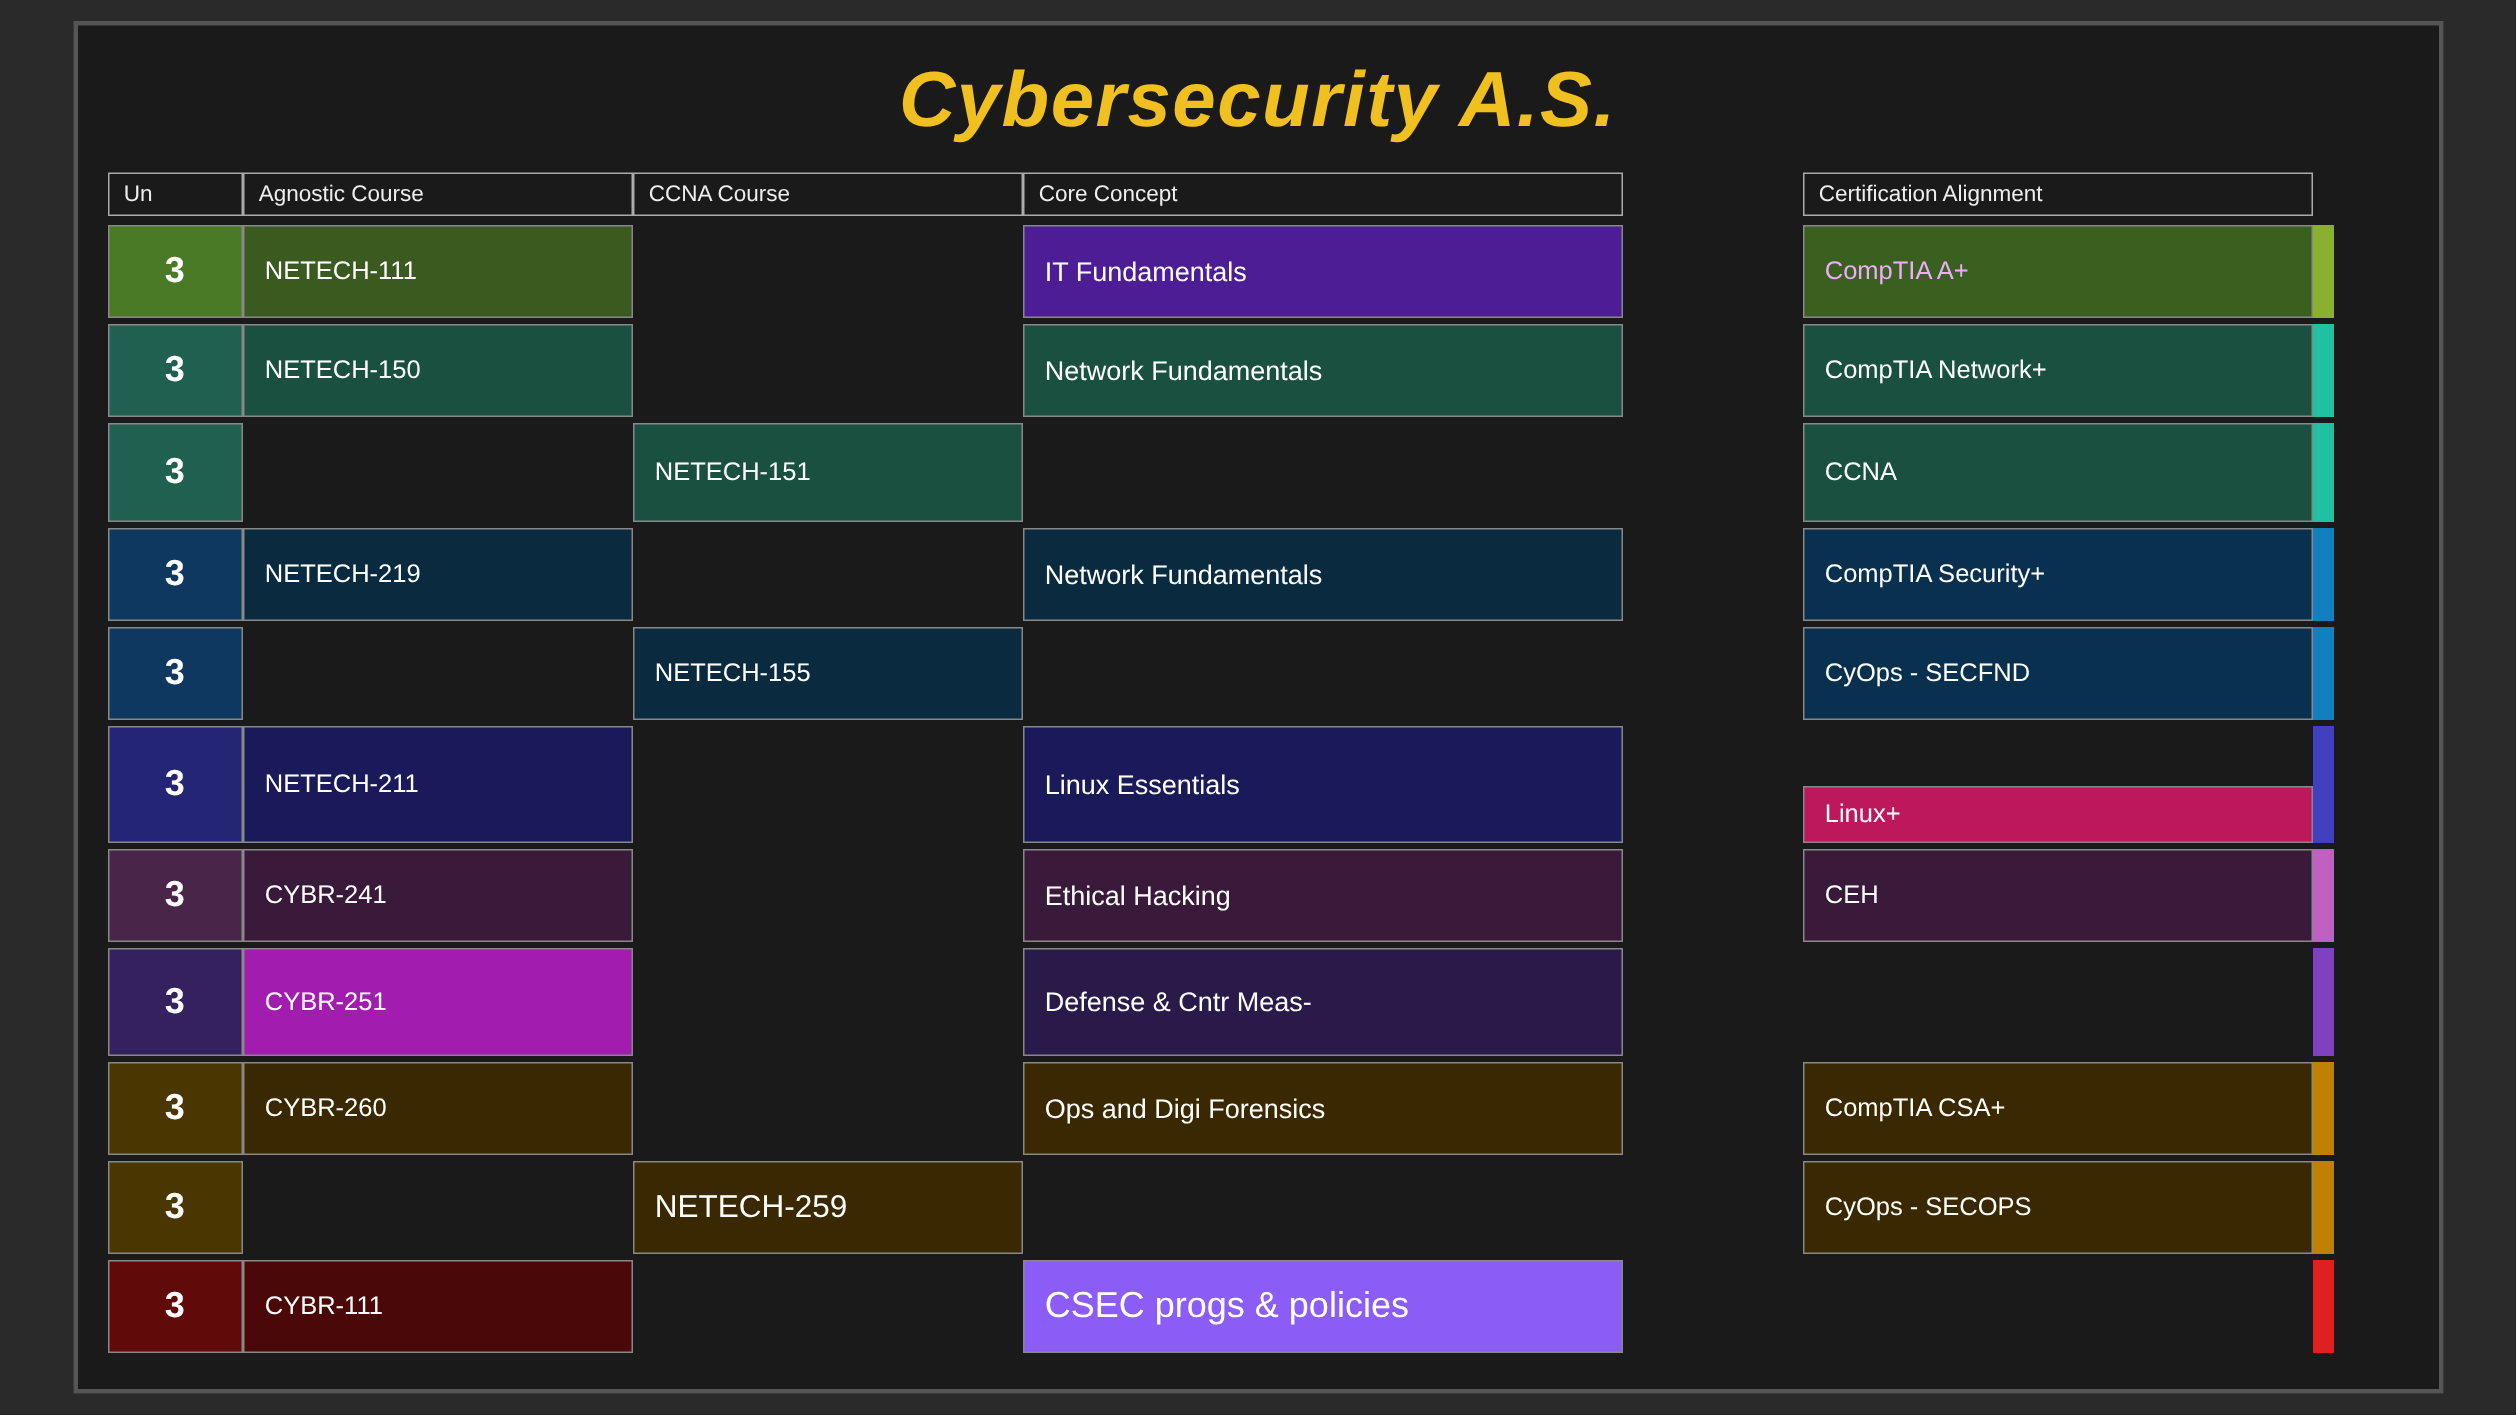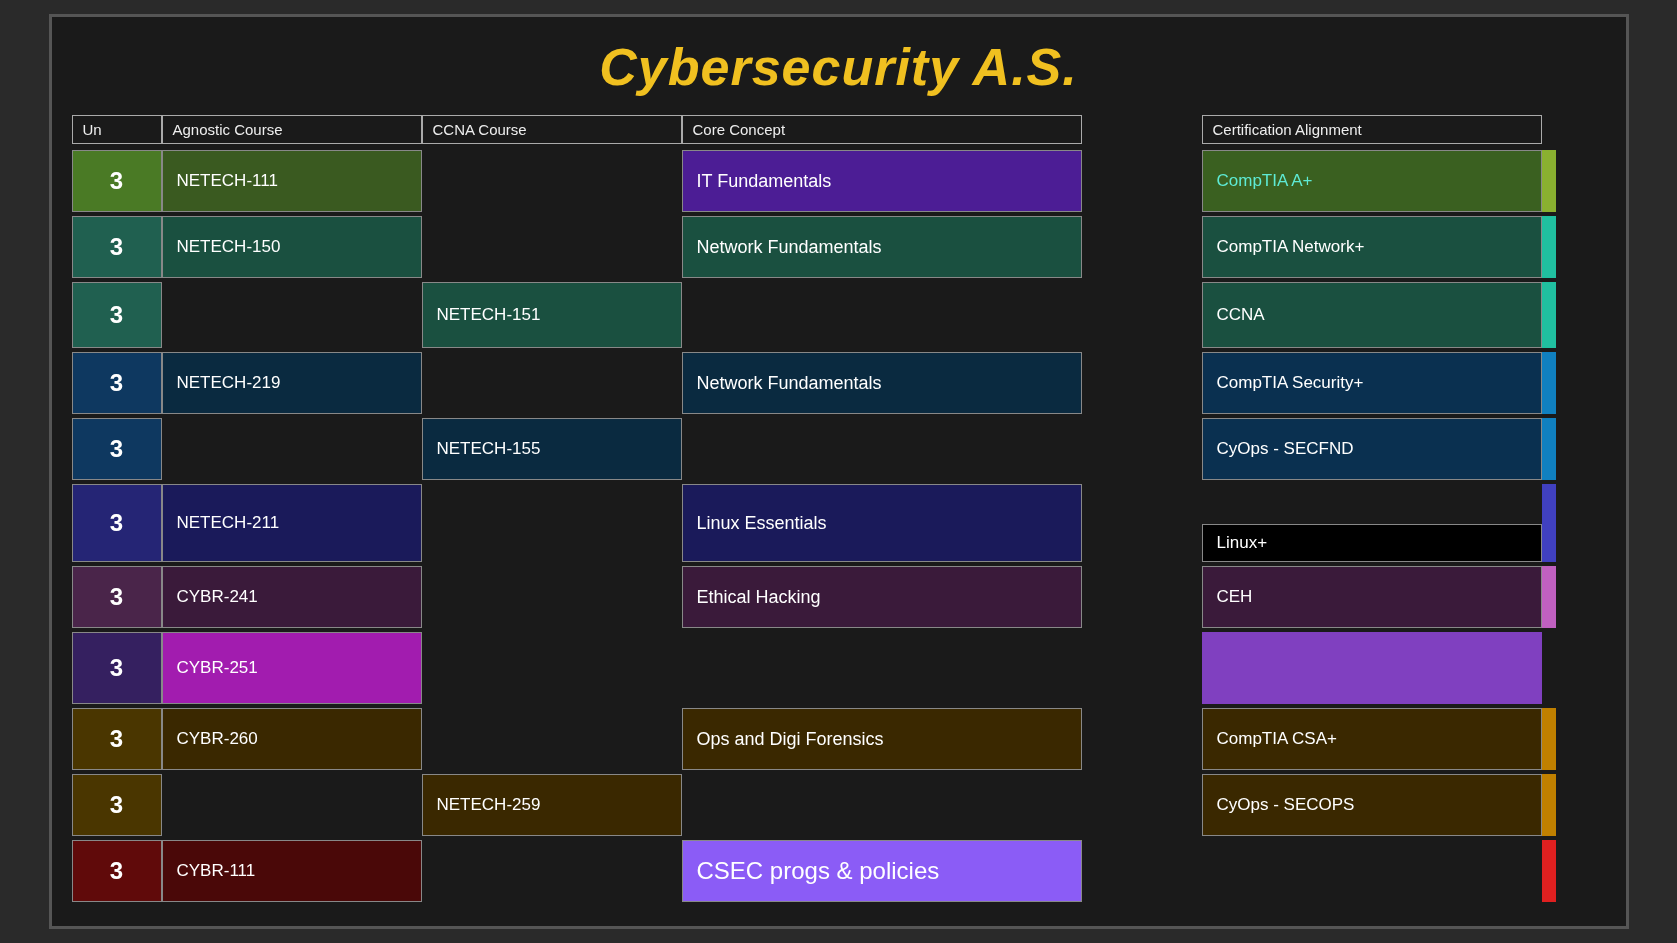--- a/index.html
+++ b/index.html
@@ -62,21 +62,21 @@
     <div class="header-spacer"></div>
   </div>
 
   <div id="rows-container">
       <div style="display: grid; grid-template-columns: 90px 260px 260px 400px 120px 340px 14px; margin-bottom: 4px; min-height: 62px; align-items: stretch;">
         <div style="background: rgb(74, 122, 37); border: 1.5px solid rgb(136, 136, 136); display: flex; align-items: center; justify-content: center; font-size: 24px; font-weight: bold; color: rgb(255, 255, 255);">3</div>
         <div style="background: rgb(58, 90, 32); border: 1.5px solid rgb(136, 136, 136); display: flex; align-items: center; padding: 8px 14px; font-size: 17px; color: rgb(255, 255, 255);">NETECH-111</div>
         <div style="background: transparent; border: none; display: flex; align-items: center; padding: 8px 14px; font-size: 17px; color: rgb(255, 255, 255);"></div>
         <div style="background: #4c1d95; border: 1.5px solid rgb(136, 136, 136); display: flex; align-items: center; padding: 8px 14px; font-size: 18px; color: rgb(255, 255, 255);">IT Fundamentals</div>
         <div style="background: transparent;"></div>
-        <div style="background: rgb(58, 96, 32); border: 1.5px solid rgb(136, 136, 136); display: flex; align-items: center; padding: 8px 14px; font-size: 17px; color: #5eead4;">CompTIA A+</div>
+        <div style="background: rgb(58, 96, 32); border: 1.5px solid rgb(136, 136, 136); display: flex; align-items: center; padding: 8px 14px; font-size: 17px; color: #f0abfc;">CompTIA A+</div>
         <div style="background: rgb(138, 176, 48); min-height: 62px;"></div>
       </div>
       <div style="display: grid; grid-template-columns: 90px 260px 260px 400px 120px 340px 14px; margin-bottom: 4px; min-height: 62px; align-items: stretch;">
         <div style="background: rgb(32, 96, 80); border: 1.5px solid rgb(136, 136, 136); display: flex; align-items: center; justify-content: center; font-size: 24px; font-weight: bold; color: rgb(255, 255, 255);">3</div>
         <div style="background: rgb(26, 80, 64); border: 1.5px solid rgb(136, 136, 136); display: flex; align-items: center; padding: 20px 14px; font-size: 17px; color: rgb(255, 255, 255);">NETECH-150</div>
         <div style="background: transparent; border: none; display: flex; align-items: center; padding: 8px 14px; font-size: 17px; color: rgb(255, 255, 255);"></div>
         <div style="background: rgb(26, 80, 64); border: 1.5px solid rgb(136, 136, 136); display: flex; align-items: center; padding: 8px 14px; font-size: 18px; color: rgb(255, 255, 255);">Network Fundamentals</div>
         <div style="background: transparent;"></div>
         <div style="background: rgb(26, 80, 64); border: 1.5px solid rgb(136, 136, 136); display: flex; align-items: center; padding: 8px 14px; font-size: 17px; color: rgb(255, 255, 255);">CompTIA Network+</div>
         <div style="background: rgb(32, 192, 160); min-height: 62px;"></div>
@@ -107,53 +107,54 @@
         <div style="background: transparent;"></div>
         <div style="background: rgb(10, 48, 80); border: 1.5px solid rgb(136, 136, 136); display: flex; align-items: center; padding: 8px 14px; font-size: 17px; color: rgb(255, 255, 255);">CyOps - SECFND</div>
         <div style="background: rgb(16, 128, 192); min-height: 62px;"></div>
       </div>
       <div style="display: grid; grid-template-columns: 90px 260px 260px 400px 120px 340px 14px; margin-bottom: 4px; min-height: 62px; align-items: stretch;">
         <div style="background: rgb(37, 37, 117); border: 1.5px solid rgb(136, 136, 136); display: flex; align-items: center; justify-content: center; font-size: 24px; font-weight: bold; color: rgb(255, 255, 255);">3</div>
         <div style="background: rgb(26, 26, 90); border: 1.5px solid rgb(136, 136, 136); display: flex; align-items: center; padding: 8px 14px; font-size: 17px; color: rgb(255, 255, 255);">NETECH-211</div>
         <div style="background: transparent; border: none; display: flex; align-items: center; padding: 8px 14px; font-size: 17px; color: rgb(255, 255, 255);"></div>
         <div style="background: rgb(26, 26, 90); border: 1.5px solid rgb(136, 136, 136); display: flex; align-items: center; padding: 8px 14px; font-size: 18px; color: rgb(255, 255, 255);">Linux Essentials</div>
         <div style="background: transparent;"></div>
-        <div style="background: #000000; border: 1.5px solid rgb(136, 136, 136); display: flex; align-items: center; padding: 8px 14px; font-size: 17px; color: rgb(255, 255, 255); margin-top: 40px;">Linux+</div>
+        <div style="background: #be185d; border: 1.5px solid rgb(136, 136, 136); display: flex; align-items: center; padding: 8px 14px; font-size: 17px; color: rgb(255, 255, 255); margin-top: 40px;">Linux+</div>
         <div style="background: rgb(64, 64, 192); min-height: 62px;"></div>
       </div>
       <div style="display: grid; grid-template-columns: 90px 260px 260px 400px 120px 340px 14px; margin-bottom: 4px; min-height: 62px; align-items: stretch;">
         <div style="background: rgb(74, 37, 74); border: 1.5px solid rgb(136, 136, 136); display: flex; align-items: center; justify-content: center; font-size: 24px; font-weight: bold; color: rgb(255, 255, 255);">3</div>
         <div style="background: rgb(58, 26, 58); border: 1.5px solid rgb(136, 136, 136); display: flex; align-items: center; padding: 8px 14px; font-size: 17px; color: rgb(255, 255, 255);">CYBR-241</div>
         <div style="background: transparent; border: none; display: flex; align-items: center; padding: 8px 14px; font-size: 17px; color: rgb(255, 255, 255);"></div>
         <div style="background: rgb(58, 26, 58); border: 1.5px solid rgb(136, 136, 136); display: flex; align-items: center; padding: 8px 14px; font-size: 18px; color: rgb(255, 255, 255);">Ethical Hacking</div>
         <div style="background: transparent;"></div>
         <div style="background: rgb(58, 26, 58); border: 1.5px solid rgb(136, 136, 136); display: flex; align-items: center; padding: 8px 14px; font-size: 17px; color: rgb(255, 255, 255);">CEH</div>
         <div style="background: rgb(192, 96, 192); min-height: 62px;"></div>
       </div>
       <div style="display: grid; grid-template-columns: 90px 260px 260px 400px 120px 340px 14px; margin-bottom: 4px; min-height: 62px; align-items: stretch;">
         <div style="background: rgb(53, 32, 96); border: 1.5px solid rgb(136, 136, 136); display: flex; align-items: center; justify-content: center; font-size: 24px; font-weight: bold; color: rgb(255, 255, 255);">3</div>
         <div style="background: #a21caf; border: 1.5px solid rgb(136, 136, 136); display: flex; align-items: center; padding: 25px 14px; font-size: 17px; color: rgb(255, 255, 255);">CYBR-251</div>
         <div style="background: transparent; border: none; display: flex; align-items: center; padding: 8px 14px; font-size: 17px; color: rgb(255, 255, 255);"></div>
+        <div style="background: rgb(42, 26, 74); border: 1.5px solid rgb(136, 136, 136); display: flex; align-items: center; padding: 8px 14px; font-size: 18px; color: rgb(255, 255, 255);">Defense &amp; Cntr Meas-</div>
         <div style="background: transparent;"></div>
         <div style="background: transparent; border: none; display: flex; align-items: center; padding: 8px 14px; font-size: 17px; color: rgb(255, 255, 255);"></div>
         <div style="background: rgb(128, 64, 192); min-height: 62px;"></div>
       </div>
       <div style="display: grid; grid-template-columns: 90px 260px 260px 400px 120px 340px 14px; margin-bottom: 4px; min-height: 62px; align-items: stretch;">
         <div style="background: rgb(74, 54, 0); border: 1.5px solid rgb(136, 136, 136); display: flex; align-items: center; justify-content: center; font-size: 24px; font-weight: bold; color: rgb(255, 255, 255);">3</div>
         <div style="background: rgb(58, 40, 0); border: 1.5px solid rgb(136, 136, 136); display: flex; align-items: center; padding: 8px 14px; font-size: 17px; color: rgb(255, 255, 255);">CYBR-260</div>
         <div style="background: transparent; border: none; display: flex; align-items: center; padding: 8px 14px; font-size: 17px; color: rgb(255, 255, 255);"></div>
         <div style="background: rgb(58, 40, 0); border: 1.5px solid rgb(136, 136, 136); display: flex; align-items: center; padding: 8px 14px; font-size: 18px; color: rgb(255, 255, 255);">Ops and Digi Forensics</div>
         <div style="background: transparent;"></div>
         <div style="background: rgb(58, 40, 0); border: 1.5px solid rgb(136, 136, 136); display: flex; align-items: center; padding: 8px 14px; font-size: 17px; color: rgb(255, 255, 255);">CompTIA CSA+</div>
         <div style="background: rgb(192, 128, 0); min-height: 62px;"></div>
       </div>
       <div style="display: grid; grid-template-columns: 90px 260px 260px 400px 120px 340px 14px; margin-bottom: 4px; min-height: 62px; align-items: stretch;">
         <div style="background: rgb(74, 54, 0); border: 1.5px solid rgb(136, 136, 136); display: flex; align-items: center; justify-content: center; font-size: 24px; font-weight: bold; color: rgb(255, 255, 255);">3</div>
         <div style="background: transparent; border: none; display: flex; align-items: center; padding: 8px 14px; font-size: 17px; color: rgb(255, 255, 255);"></div>
-        <div style="background: rgb(58, 40, 0); border: 1.5px solid rgb(136, 136, 136); display: flex; align-items: center; padding: 8px 14px; font-size: 17px; color: rgb(255, 255, 255);">NETECH-259</div>
+        <div style="background: rgb(58, 40, 0); border: 1.5px solid rgb(136, 136, 136); display: flex; align-items: center; padding: 8px 14px; font-size: 21px; color: rgb(255, 255, 255);">NETECH-259</div>
         <div style="background: transparent; border: none; display: flex; align-items: center; padding: 8px 14px; font-size: 18px; color: rgb(255, 255, 255);"></div>
         <div style="background: transparent;"></div>
         <div style="background: rgb(58, 40, 0); border: 1.5px solid rgb(136, 136, 136); display: flex; align-items: center; padding: 8px 14px; font-size: 17px; color: rgb(255, 255, 255);">CyOps - SECOPS</div>
         <div style="background: rgb(192, 128, 0); min-height: 62px;"></div>
       </div>
       <div style="display: grid; grid-template-columns: 90px 260px 260px 400px 120px 340px 14px; margin-bottom: 4px; min-height: 62px; align-items: stretch;">
         <div style="background: rgb(96, 10, 10); border: 1.5px solid rgb(136, 136, 136); display: flex; align-items: center; justify-content: center; font-size: 24px; font-weight: bold; color: rgb(255, 255, 255);">3</div>
         <div style="background: rgb(74, 8, 8); border: 1.5px solid rgb(136, 136, 136); display: flex; align-items: center; padding: 8px 14px; font-size: 17px; color: rgb(255, 255, 255);">CYBR-111</div>
         <div style="background: transparent; border: none; display: flex; align-items: center; padding: 8px 14px; font-size: 17px; color: rgb(255, 255, 255);"></div>
         <div style="background: #8b5cf6; border: 1.5px solid rgb(136, 136, 136); display: flex; align-items: center; padding: 16px 14px; font-size: 24px; color: rgb(255, 255, 255);">CSEC progs &amp; policies</div>

